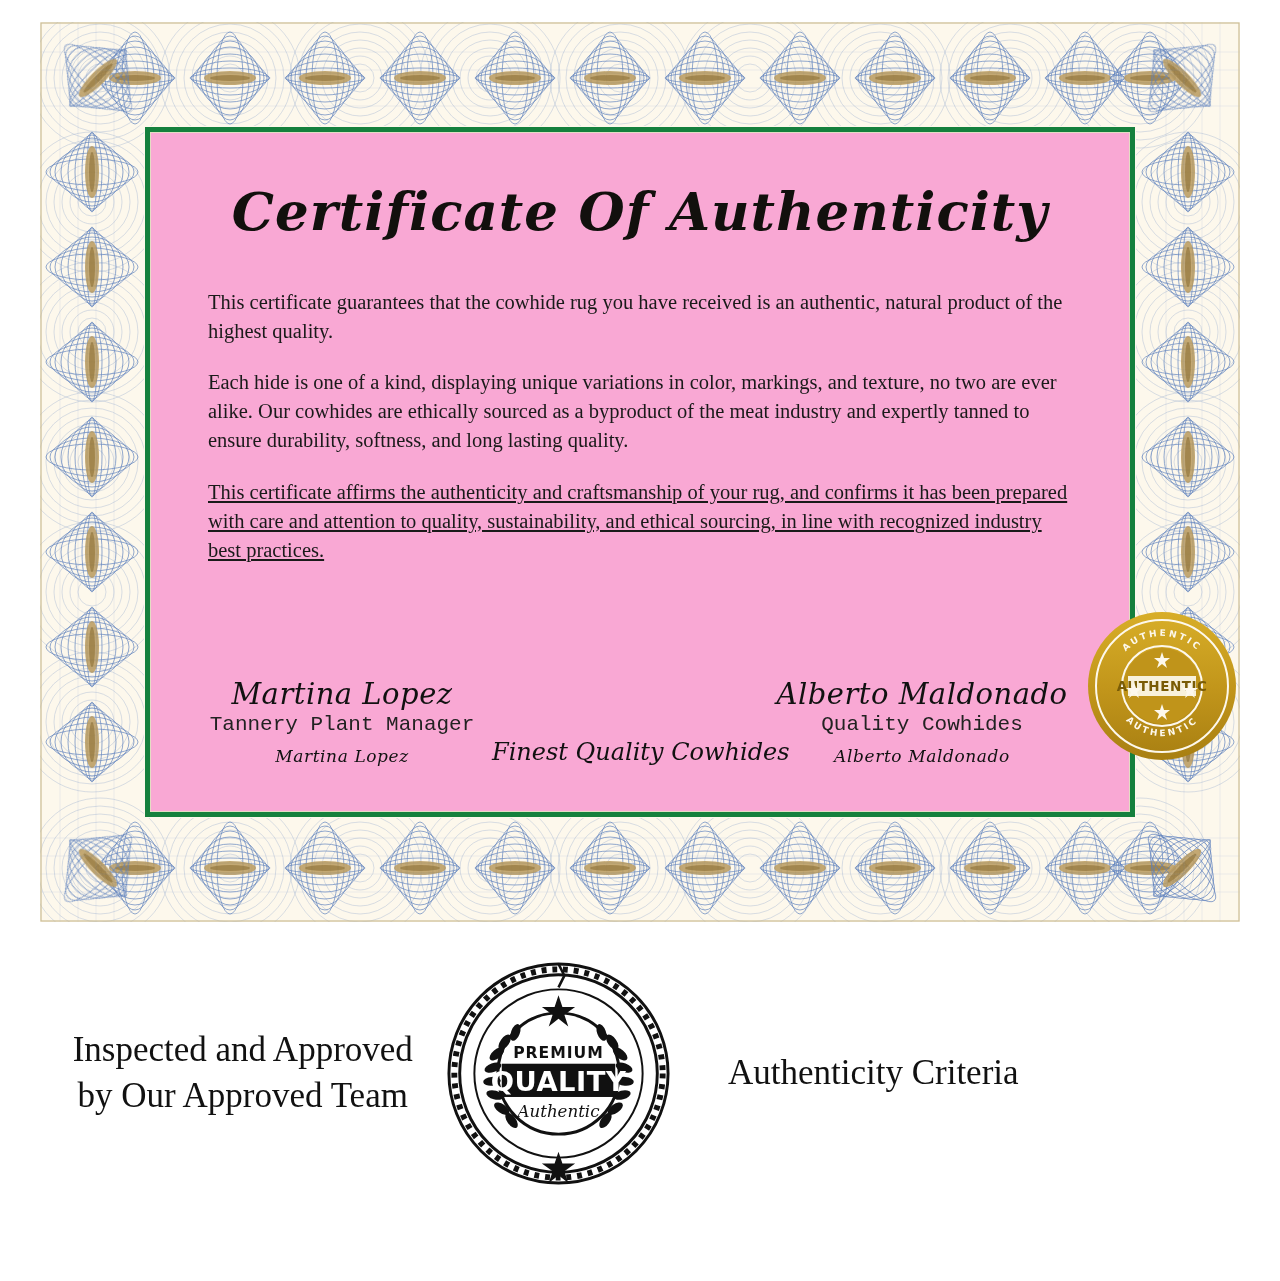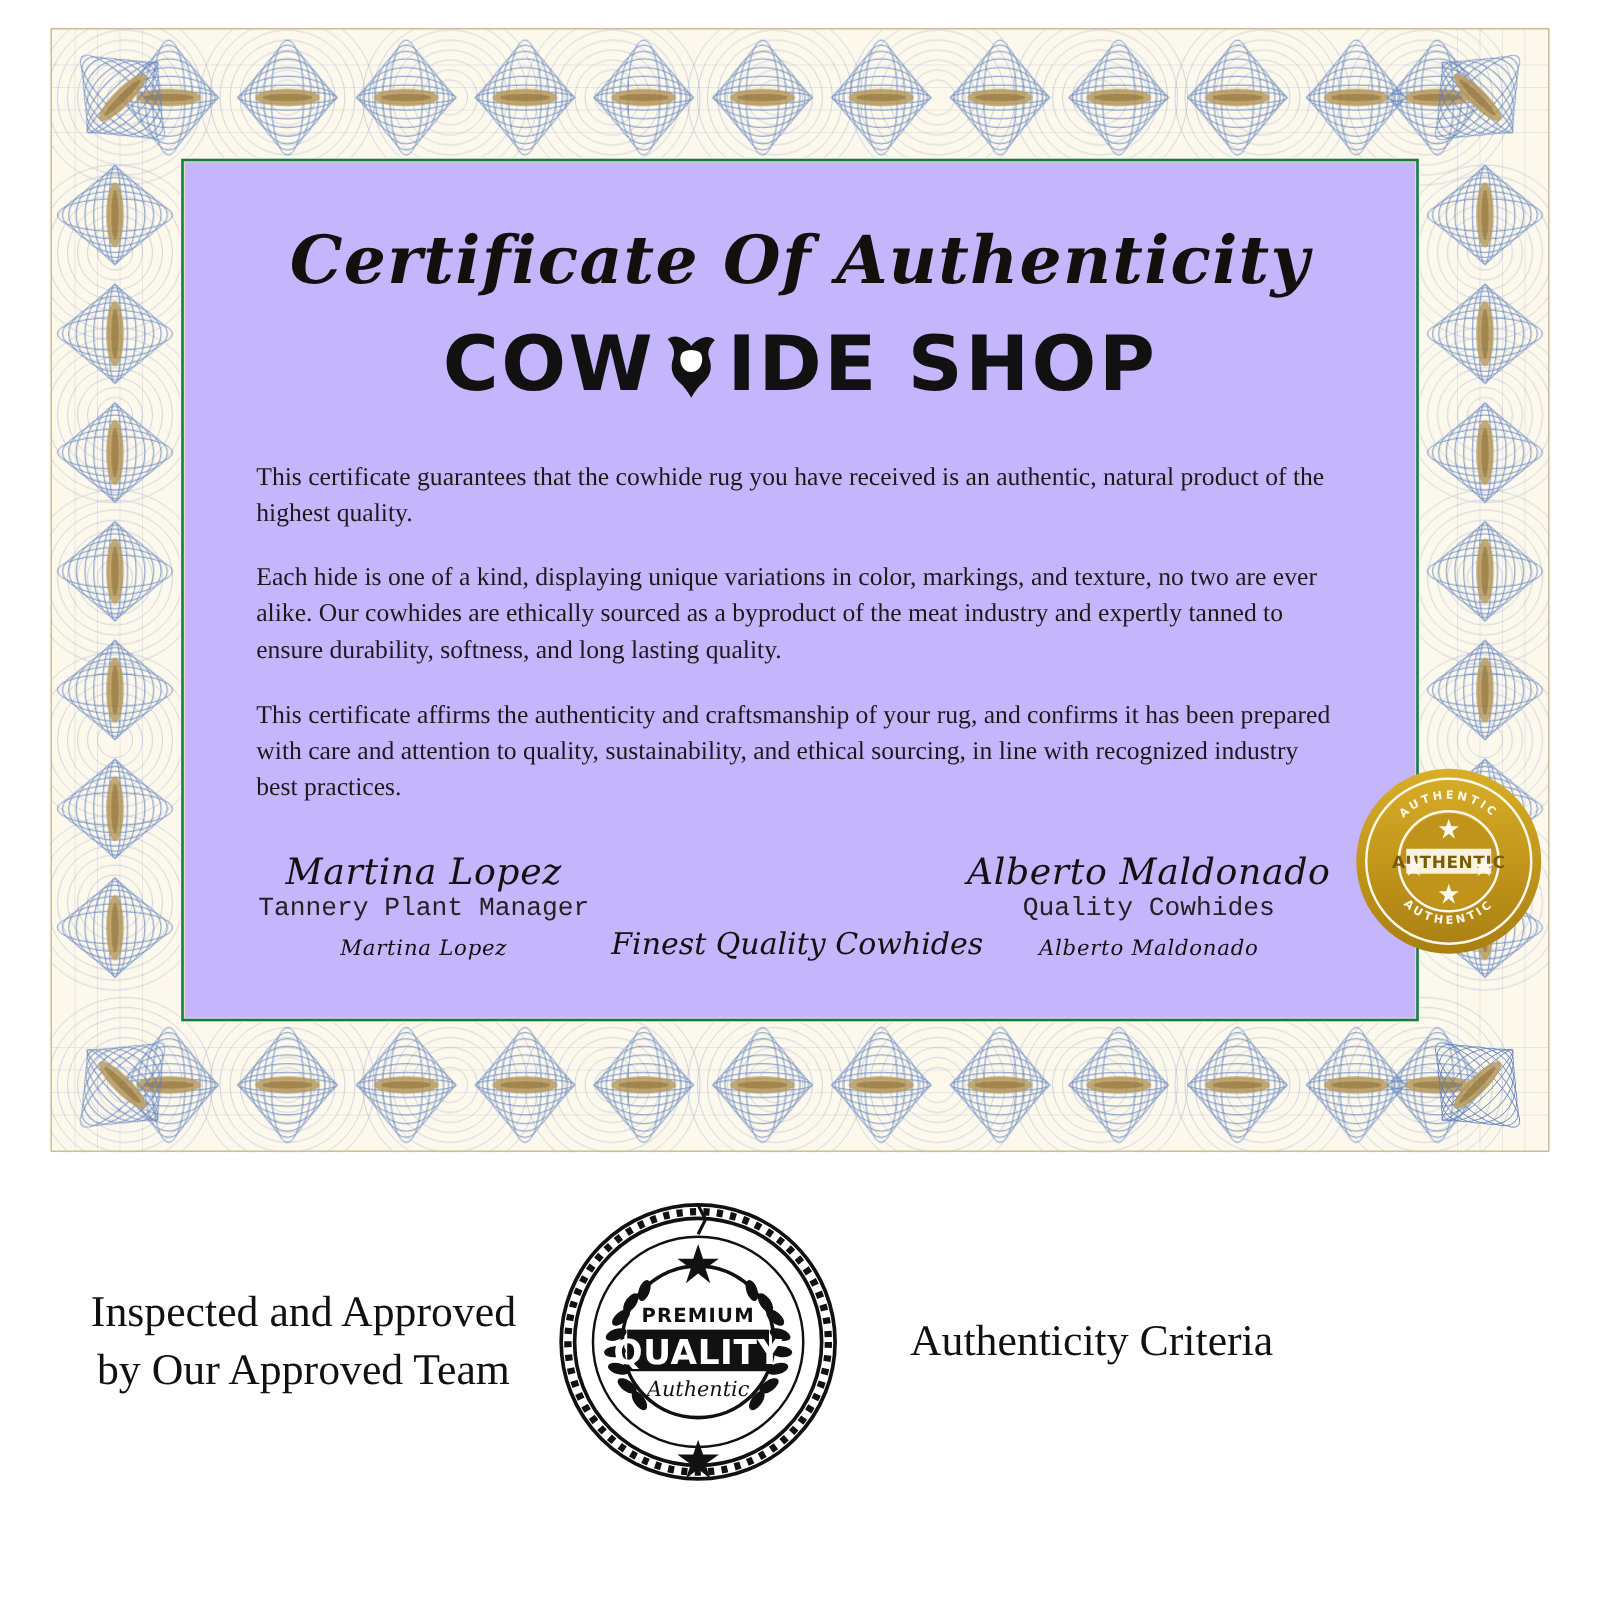--- a/index.html
+++ b/index.html
@@ -33,22 +33,22 @@
     overflow: hidden;
   }
   .guilloche svg { display: block; }
 
   .inner-panel {
     position: absolute;
     left: 105px;
     top: 105px;
     right: 105px;
     bottom: 105px;
-    background: #c4b5fd;
-    border: 2px solid #15803d;
+    background: #f9a8d4;
+    border: 5px solid #15803d;
     box-shadow: 0 0 0 1px #e4dcc4 inset;
     box-sizing: border-box;
   }
 
   
   .cert-title {
     text-align: center;
     font-family: "DejaVu Serif", "Liberation Serif", serif;
     font-style: italic;
     font-weight: 700;
@@ -84,21 +84,21 @@
 
   .body-copy {
     margin: 46px 58px 0 58px;
     font-family: "Liberation Serif", serif;
     font-size: 20.5px;
     line-height: 1.42;
     color: #1a1a1a;
     text-align: left;
   }
   .body-copy p { margin: 0 0 22px 0; }
-  .body-copy p:last-child { margin-bottom: 0; }
+  .body-copy p:last-child { margin-bottom: 0; text-decoration: underline; }
 
   
   .sig-row {
     position: absolute;
     left: 0;
     right: 0;
     bottom: 46px;
     display: flex;
     align-items: flex-end;
     padding: 0 42px;
@@ -316,33 +316,20 @@
       </g>
 
       <rect x="1" y="1" width="1198" height="898" fill="none" stroke="#cbbd95" stroke-width="1.2"></rect>
     </svg>
   </div>
 
   <div class="inner-panel">
 
     <div class="cert-title">Certificate Of Authenticity</div>
 
-    <div class="brand-row">
-      <span class="brand-text">COW</span>
-      <span class="brand-mark">
-        <svg viewBox="0 0 60 62" width="54" height="56" aria-hidden="true">
-          <path d="M9 8 C16 3, 24 7, 30 14 C36 7, 45 3, 51 9 C46 14, 44 19, 46 25
-                   C49 33, 47 41, 41 46 C36 50, 33 55, 30 60 C27 55, 24 50, 19 46
-                   C13 41, 11 33, 14 25 C16 19, 14 13, 9 8 Z" fill="#111111"></path>
-          <path d="M22 20 C26 17, 34 17, 38 20 C41 24, 40 31, 36 35
-                   C33 38, 27 38, 24 35 C20 31, 19 24, 22 20 Z" fill="#ffffff"></path>
-        </svg>
-      </span>
-      <span class="brand-text">IDE SHOP</span>
-    </div>
 
     <div class="body-copy">
       <p>This certificate guarantees that the cowhide rug you have received is an authentic, natural product of the highest quality.</p>
       <p>Each hide is one of a kind, displaying unique variations in color, markings, and texture, no two are ever alike. Our cowhides are ethically sourced as a byproduct of the meat industry and expertly tanned to ensure durability, softness, and long lasting quality.</p>
       <p>This certificate affirms the authenticity and craftsmanship of your rug, and confirms it has been prepared with care and attention to quality, sustainability, and ethical sourcing, in line with recognized industry best practices.</p>
     </div>
 
     <div class="sig-row">
 
       <div class="sig-col c1">

